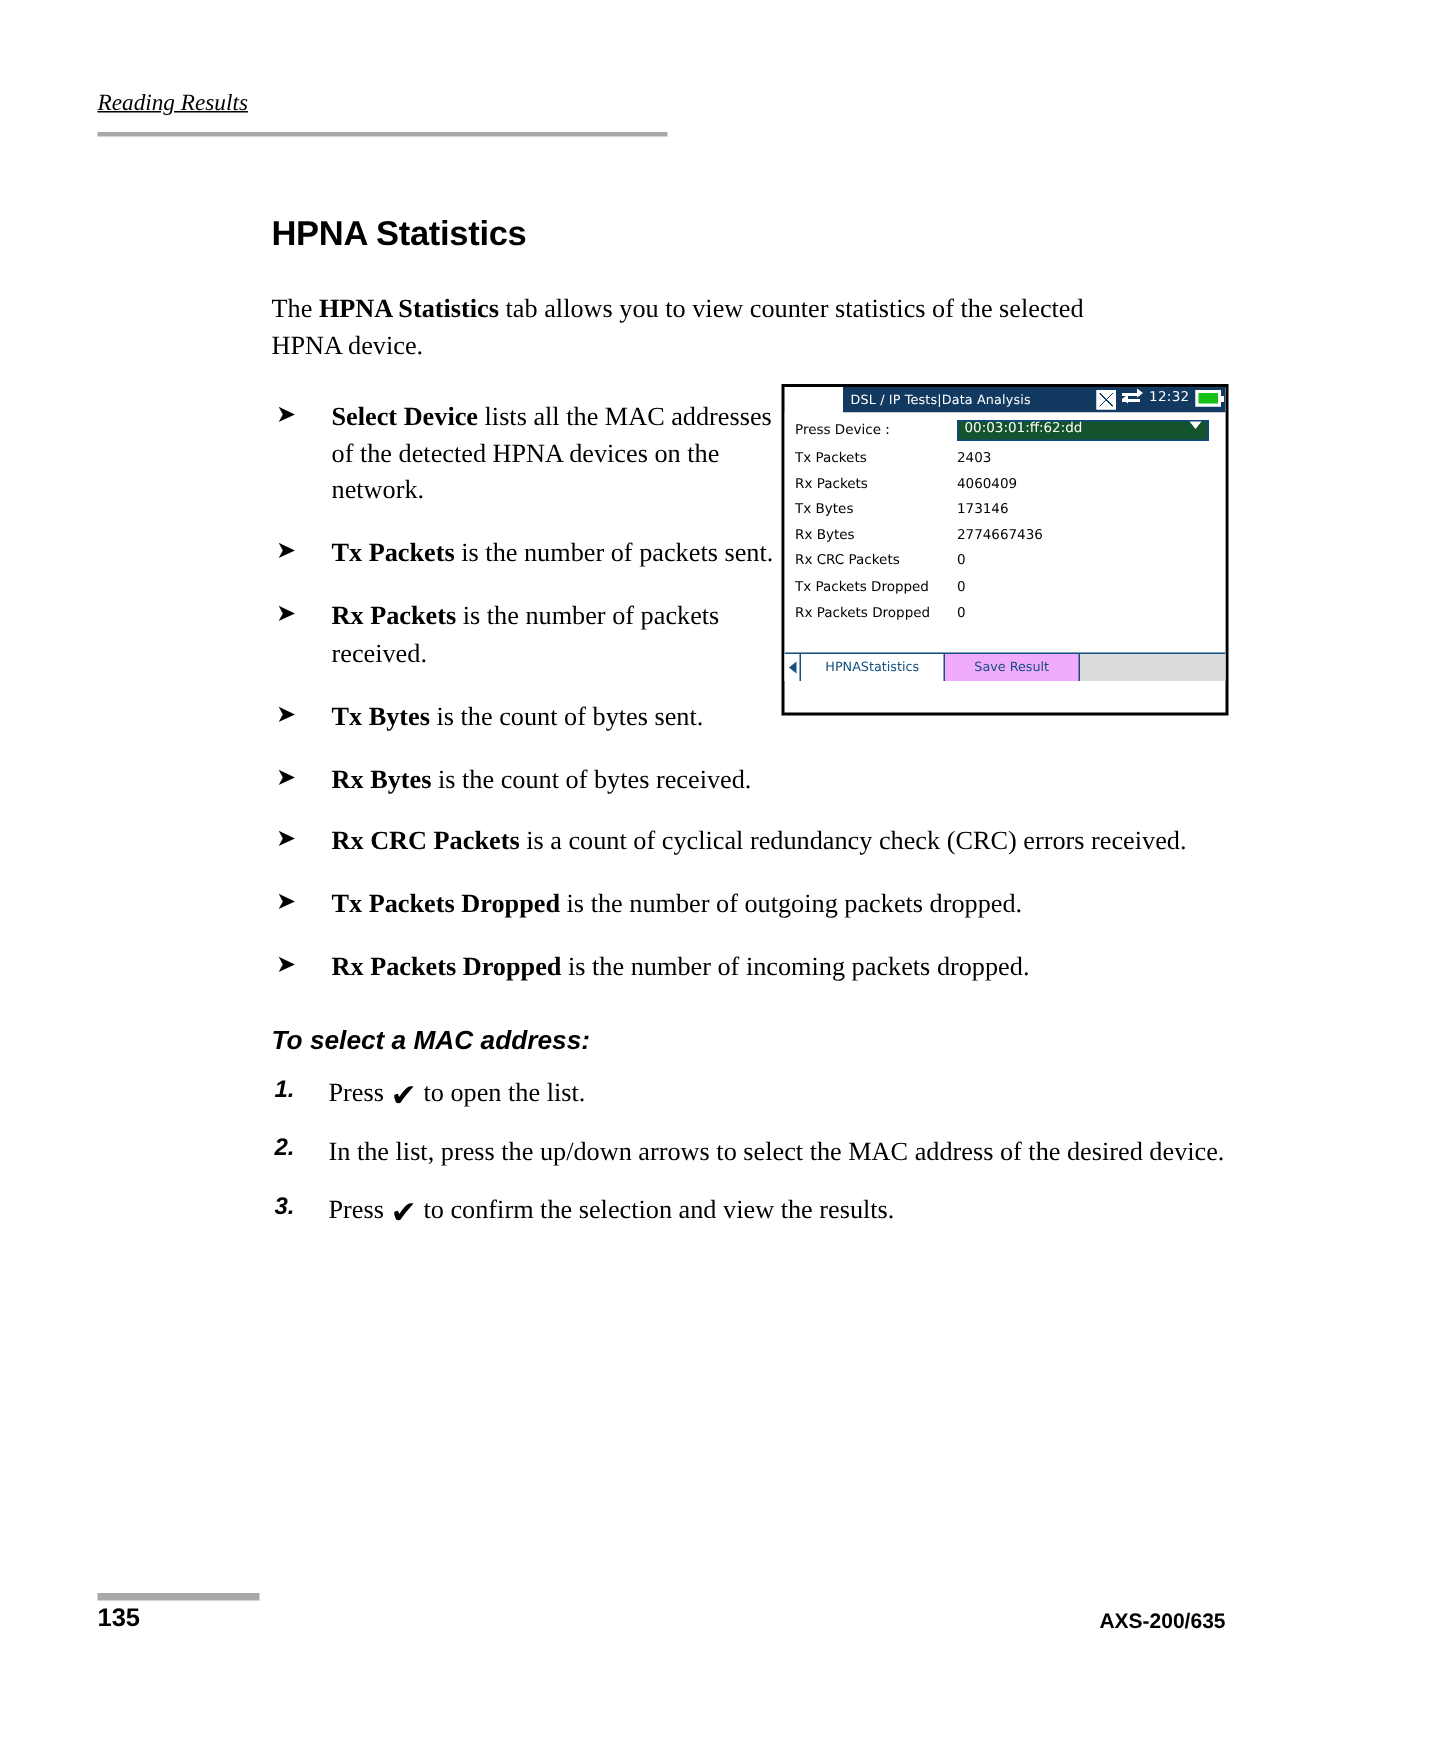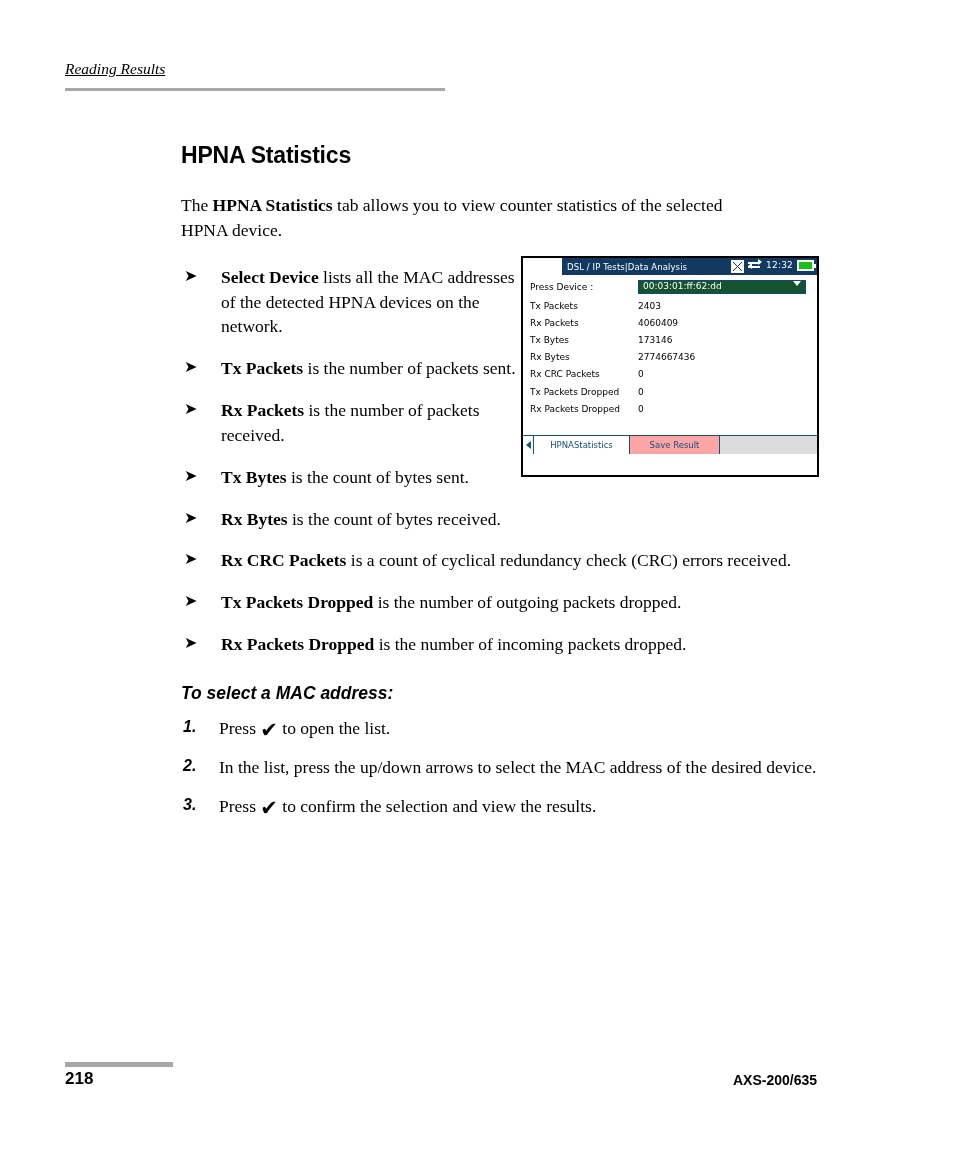--- a/index.html
+++ b/index.html
@@ -306,21 +306,21 @@
     align-items: center;
     justify-content: center;
     font-size: 8.5px;
     color: #15507f;
     border-right: 1px solid #15507f;
     padding: 0 6px;
     white-space: nowrap;
     box-sizing: border-box;
   }
   #device .tab.active { background: #ffffff; width: 96px; }
-  #device .tab.inactive { background: #fca5a5; width: 90px; }
+  #device .tab.inactive { background: #f0abfc; width: 90px; }
   #device .tab.filler { flex: 1; background: #dcdcdc; border-right: none; }
 
   
   #footer-rule {
     position: absolute;
     left: 65px;
     top: 1062px;
     width: 108px;
     height: 5px;
     background: #a8a8a8;
@@ -440,14 +440,14 @@
         </div>
       <div class="tab active">HPNAStatistics</div>
       <div class="tab inactive">Save Result</div>
       <div class="tab filler"></div>
     </div>
 
   </div>
 </div>
 
 <div id="footer-rule"></div>
-<div id="page-number">218</div>
+<div id="page-number">135</div>
 <div id="doc-id">AXS-200/635</div>
 
 </body></html>

